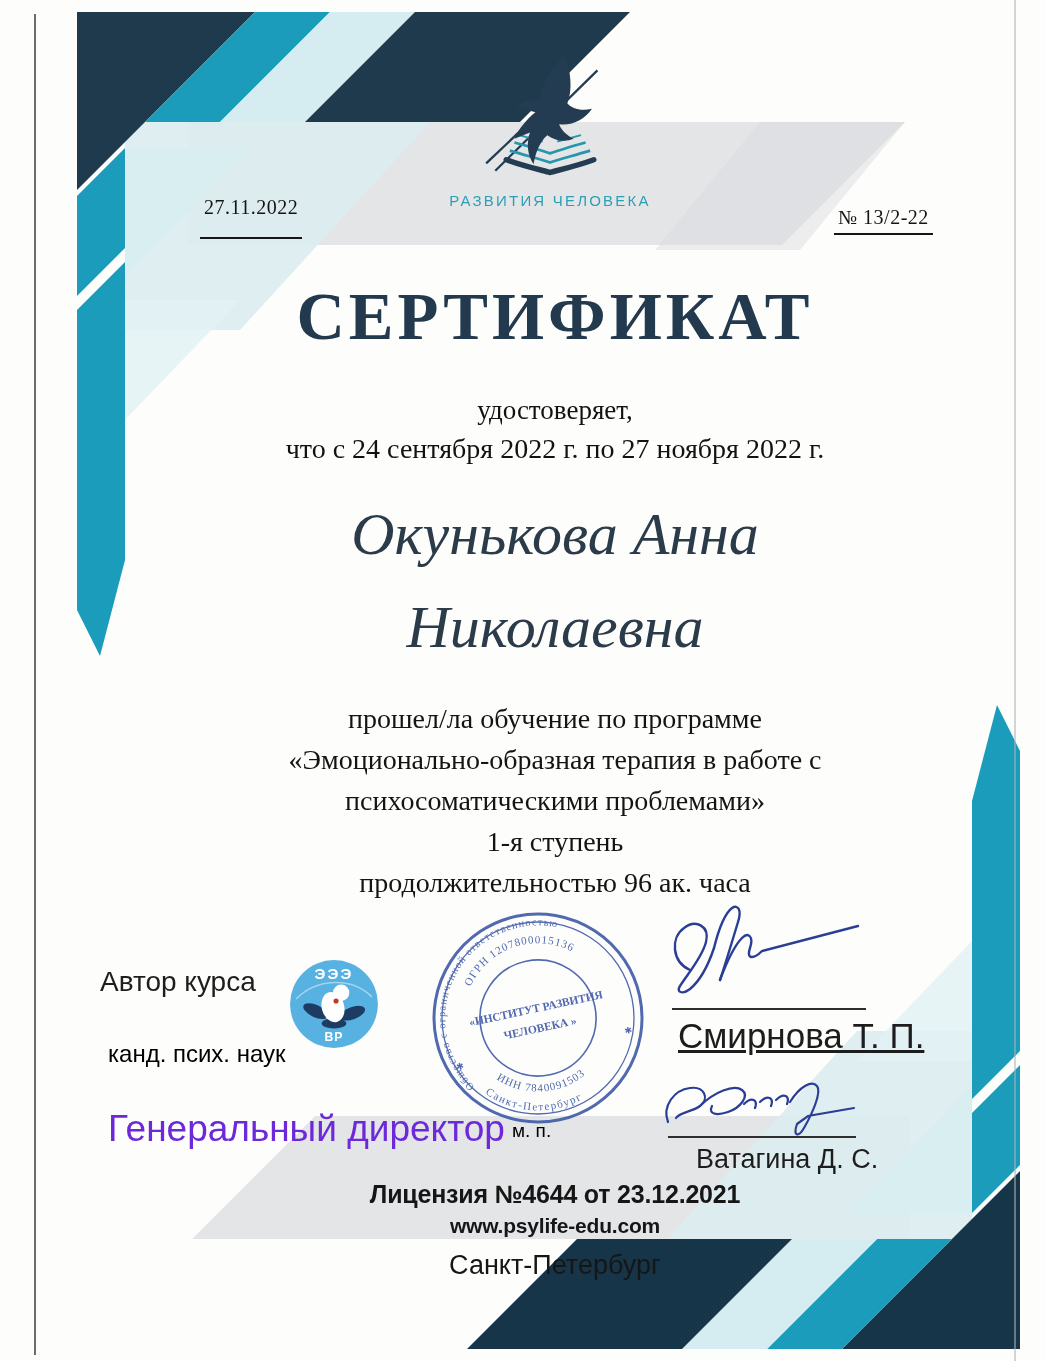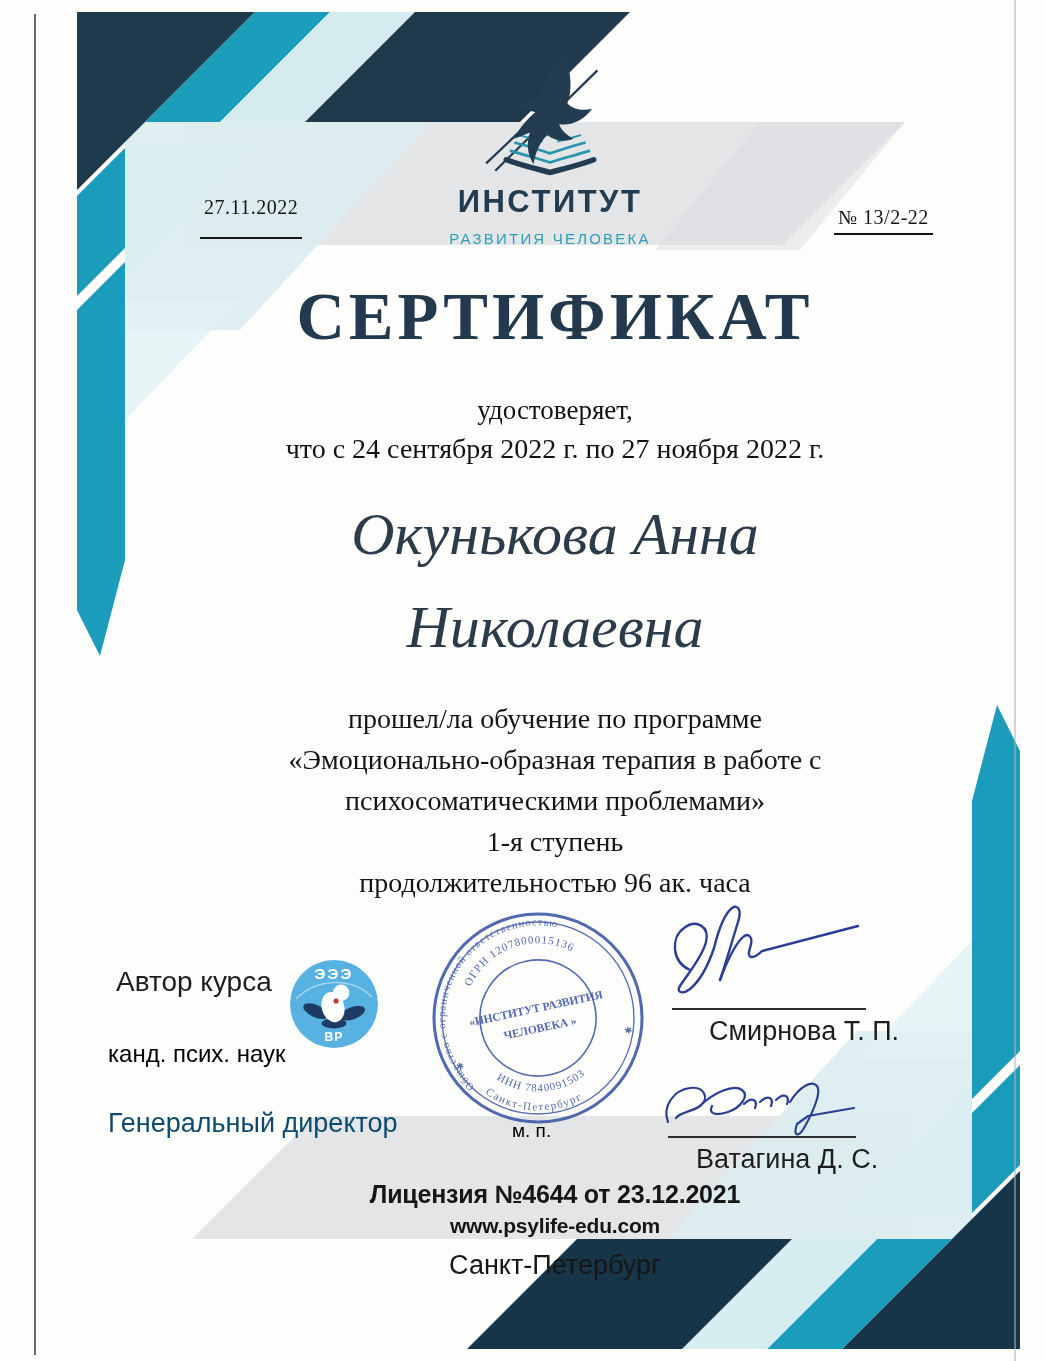--- a/index.html
+++ b/index.html
@@ -24,29 +24,29 @@
   .logo-wrap{left:440px;top:54px;width:220px;text-align:center;}
   .logo-title{font-size:31px;font-weight:bold;letter-spacing:2.5px;color:#223c52;margin-top:2px;}
   .logo-subtitle{font-size:15px;letter-spacing:2.2px;color:#2c9fb6;margin-top:10px;}
   
   .cert-title{top:278px;font-size:67px;font-weight:bold;letter-spacing:4px;color:#22394e;}
   .certifies{top:395px;font-size:27px;color:#121212;}
   .period{top:433px;font-size:28px;color:#121212;}
   .recipient{top:488px;font-size:60px;font-style:italic;color:#2b3b49;line-height:93px;}
   .program{top:698px;font-size:28px;color:#141414;line-height:41px;}
   
-  .author-role{left:116px;top:966px;font-size:28px;color:#1e1e1e;}
+  .author-role{left:100px;top:966px;font-size:28px;color:#1e1e1e;}
   .author-degree{left:108px;top:1040px;font-size:24px;color:#000000;}
-  .director-role{left:108px;top:1108px;font-size:27px;color:#0c4a6e;}
+  .director-role{left:108px;top:1108px;font-size:37px;color:#6d28d9;}
   .mp-label{left:512px;top:1120px;font-size:19px;color:#000000;}
   
   .sig-line{height:2px;background:#2e2e2e;}
   .sig1-line{left:672px;top:1008px;width:194px;}
   .sig2-line{left:668px;top:1136px;width:188px;}
-  .sig1-name{left:709px;top:1016px;font-size:27px;color:#1d1d1d;}
+  .sig1-name{left:678px;top:1016px;font-size:35px;color:#1d1d1d;text-decoration:underline;}
   .sig2-name{left:696px;top:1144px;font-size:27px;color:#1d1d1d;text-align:right;}
   
   .license{top:1180px;font-size:25px;font-weight:600;letter-spacing:-.2px;color:#161616;}
   .website{top:1214px;font-size:21px;font-weight:600;letter-spacing:-.2px;color:#161616;}
   .footer-city{top:1250px;font-size:27px;color:#161616;}
 </style>
 </head>
 <body>
 
 <svg class="abs" style="left:0;top:0" width="1045" height="1361" viewBox="0 0 1045 1361">
@@ -92,21 +92,20 @@
     <path d="M52,116 C74,124 94,128 100,130 C106,128 126,124 148,116" fill="none" stroke="#233c51" stroke-width="6" stroke-linecap="round"></path>
     <path d="M56,106 C76,112 92,116 100,119 C108,116 124,112 144,106" fill="none" stroke="#2596ad" stroke-width="3"></path>
     <path d="M61,97 C78,102 92,106 100,109 C108,106 122,102 139,97" fill="none" stroke="#2596ad" stroke-width="3"></path>
     <path d="M66,89 L92,96 M108,96 L134,89" fill="none" stroke="#2596ad" stroke-width="2.2"></path>
 
     <path d="M116,2 C102,14 92,32 88,50 C80,49 70,52 62,58 C70,60 78,62 84,64
              C74,72 66,82 61,93 L78,86 C74,98 75,110 82,121 C84,108 89,96 97,89
              C105,95 116,97 126,93 C118,89 112,83 110,77 C124,79 138,72 146,60
              C134,63 124,60 119,54 C125,40 123,18 116,2 Z" fill="#233c51"></path>
   </svg>
-  <div class="logo-title">ИНСТИТУТ</div>
   <div class="logo-subtitle">РАЗВИТИЯ ЧЕЛОВЕКА</div>
 </div>
 
 <div class="abs serif centerband cert-title">СЕРТИФИКАТ</div>
 <div class="abs serif centerband certifies">удостоверяет,</div>
 <div class="abs serif centerband period">что с 24 сентября 2022 г. по 27 ноября 2022 г.</div>
 
 <div class="abs serif centerband recipient">
   <div>Окунькова Анна</div>
   <div>Николаевна</div>

